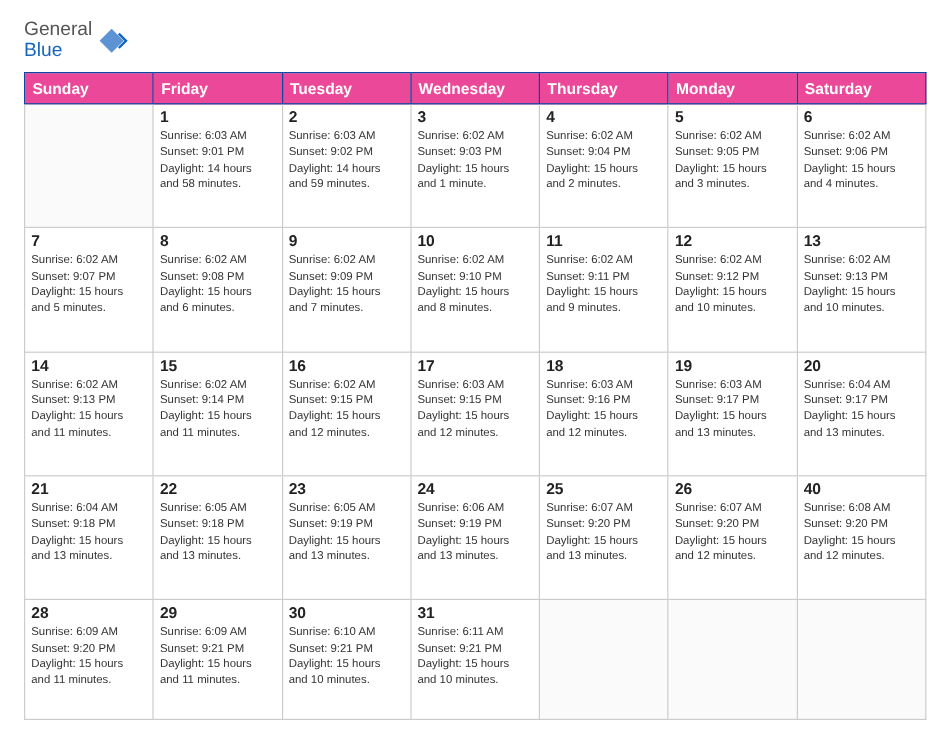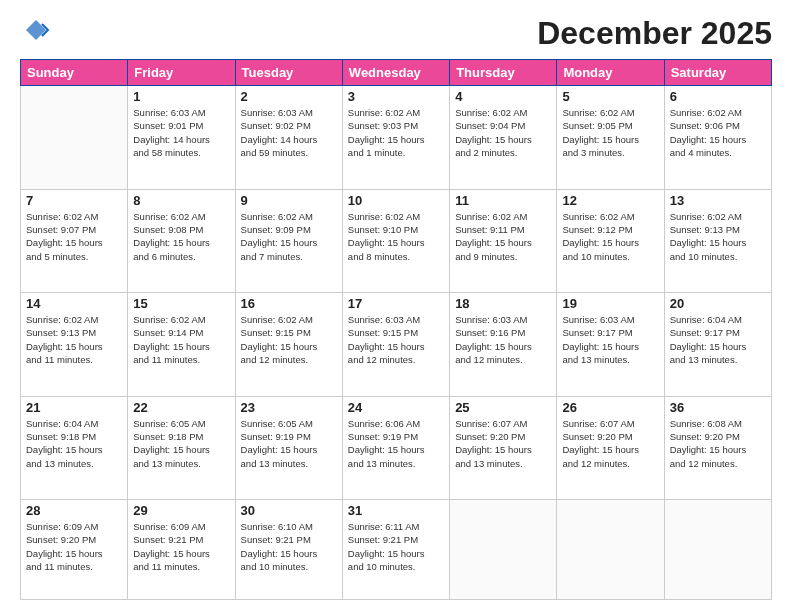--- a/index.html
+++ b/index.html
@@ -87,27 +87,30 @@
       height: 70px;
       margin-left: 44px;
     }
   </style>
 </head>
 <body>
 
 <div class="page">
   <div class="header">
     <div class="logo">
+      <div>
+        <span class="logo-general">General</span><br>
+        <span class="logo-blue">Blue</span>
+      </div>
       <svg class="logo-icon" viewBox="0 0 28 28">
         <path d="M14 4 L24 14 L14 24 L4 14 Z" fill="#1565c0" opacity="0.7"></path>
         <path d="M20 8 L26 14 L20 20" fill="none" stroke="#1565c0" stroke-width="2"></path>
       </svg>
     </div>
     <div class="title-block">
-      <div class="month-title">December 2025</div>
     </div>
   </div>
 
   <table class="calendar">
     <thead>
       <tr>
         <th>Sunday</th>
         <th>Friday</th>
         <th>Tuesday</th>
         <th>Wednesday</th>
@@ -301,21 +304,21 @@
 and 13 minutes.</div>
           </td>
           <td>
             <span class="day-number">26</span>
             <div class="day-info" style="white-space: pre-line;">Sunrise: 6:07 AM
 Sunset: 9:20 PM
 Daylight: 15 hours
 and 12 minutes.</div>
           </td>
           <td>
-            <span class="day-number">36</span>
+            <span class="day-number">40</span>
             <div class="day-info" style="white-space: pre-line;">Sunrise: 6:08 AM
 Sunset: 9:20 PM
 Daylight: 15 hours
 and 12 minutes.</div>
           </td>
         </tr>
         <tr class="last-row">
           <td>
             <span class="day-number">28</span>
             <div class="day-info" style="white-space: pre-line;">Sunrise: 6:09 AM

